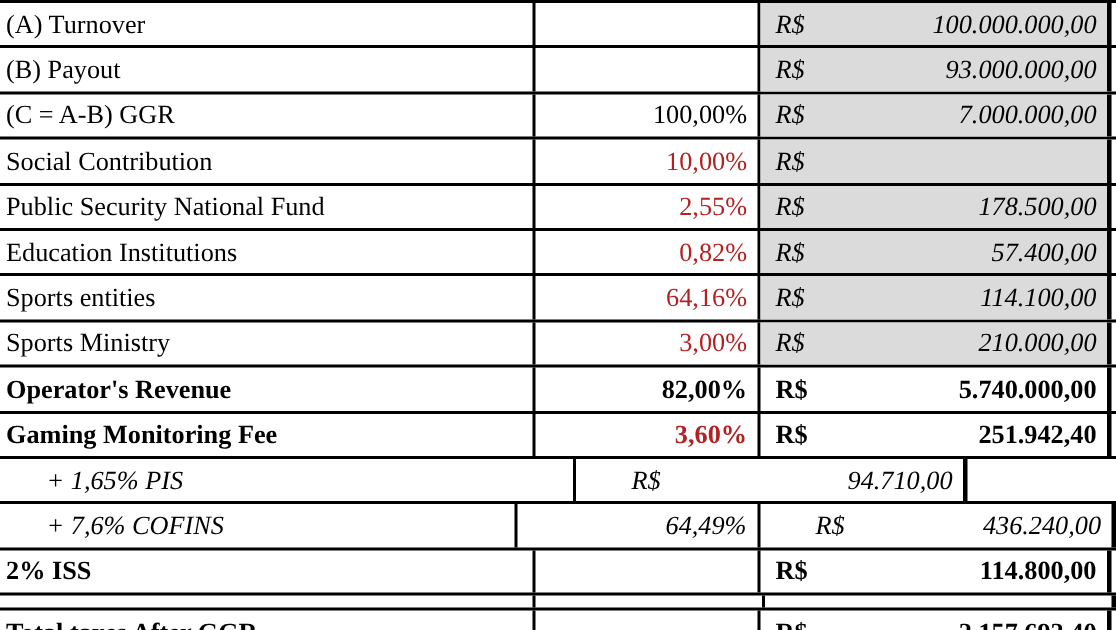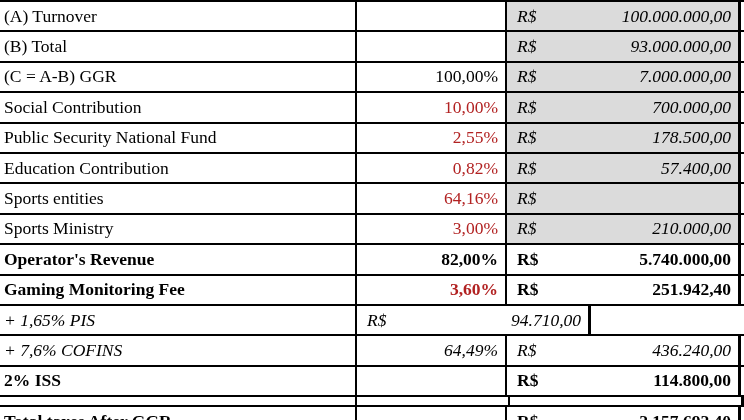--- a/index.html
+++ b/index.html
@@ -8,85 +8,85 @@
     background:#fff;
     font-family:"Liberation Serif", serif;
   }
   .row{display:flex;height:30.4px;border-top:2px solid var(--border,#000);box-sizing:border-box;}
   .cell{box-sizing:border-box;display:flex;align-items:center;font-size:17.5px;color:#000;white-space:nowrap;overflow:hidden;font-family:Liberation Serif, serif;}
   .c-label{width:357px;padding-left:4px;border-right:2px solid var(--border,#000);}
   .c-pct{width:150px;justify-content:flex-end;padding-right:7px;border-right:2px solid var(--border,#000);}
   .c-value{width:234px;justify-content:space-between;padding:0 7px 0 10px;border-right:3px solid var(--border,#000);}
   .row.gray .c-value{background:var(--graybg,#DBDBDB);}
   .row.plain .c-value{font-style:italic;}
-  .row.italic .cell{font-style:italic;}
+  .row.italic .cell{font-style:italic;margin-left:27px;}
   .row.bold .cell{font-weight:bold;}
   .c-pct.red{color:var(--red,#B22222);}
   .spacer{height:10px;border-top:2px solid var(--border,#000);display:flex;box-sizing:border-box;background:#fff;}
   .spacer .s1{width:357px;border-right:2px solid var(--border,#000);box-sizing:border-box;}
   .spacer .s2{width:153px;border-right:2px solid var(--border,#000);box-sizing:border-box;}
   .spacer .s3{width:234px;border-right:3px solid var(--border,#000);box-sizing:border-box;}
 </style>
 </head>
 <body>
 
 <div class="stage">
     <div class="row plain gray">
     <div class="cell c-label">(A) Turnover</div>
     <div class="cell c-pct"></div>
     <div class="cell c-value">
       <span>R$</span>
       <span>100.000.000,00</span>
     </div>
   </div>
     <div class="row plain gray">
-    <div class="cell c-label">(B) Total</div>
+    <div class="cell c-label">(B) Payout</div>
     <div class="cell c-pct"></div>
     <div class="cell c-value">
       <span>R$</span>
       <span>93.000.000,00</span>
     </div>
   </div>
     <div class="row plain gray">
     <div class="cell c-label">(C = A-B) GGR</div>
     <div class="cell c-pct">100,00%</div>
     <div class="cell c-value">
       <span>R$</span>
       <span>7.000.000,00</span>
     </div>
   </div>
     <div class="row plain gray">
     <div class="cell c-label">Social Contribution</div>
     <div class="cell c-pct red">10,00%</div>
     <div class="cell c-value">
       <span>R$</span>
-      <span>700.000,00</span>
     </div>
   </div>
     <div class="row plain gray">
     <div class="cell c-label">Public Security National Fund</div>
     <div class="cell c-pct red">2,55%</div>
     <div class="cell c-value">
       <span>R$</span>
       <span>178.500,00</span>
     </div>
   </div>
     <div class="row plain gray">
-    <div class="cell c-label">Education Contribution</div>
+    <div class="cell c-label">Education Institutions</div>
     <div class="cell c-pct red">0,82%</div>
     <div class="cell c-value">
       <span>R$</span>
       <span>57.400,00</span>
     </div>
   </div>
     <div class="row plain gray">
     <div class="cell c-label">Sports entities</div>
     <div class="cell c-pct red">64,16%</div>
     <div class="cell c-value">
       <span>R$</span>
+      <span>114.100,00</span>
     </div>
   </div>
     <div class="row plain gray">
     <div class="cell c-label">Sports Ministry</div>
     <div class="cell c-pct red">3,00%</div>
     <div class="cell c-value">
       <span>R$</span>
       <span>210.000,00</span>
     </div>
   </div>

